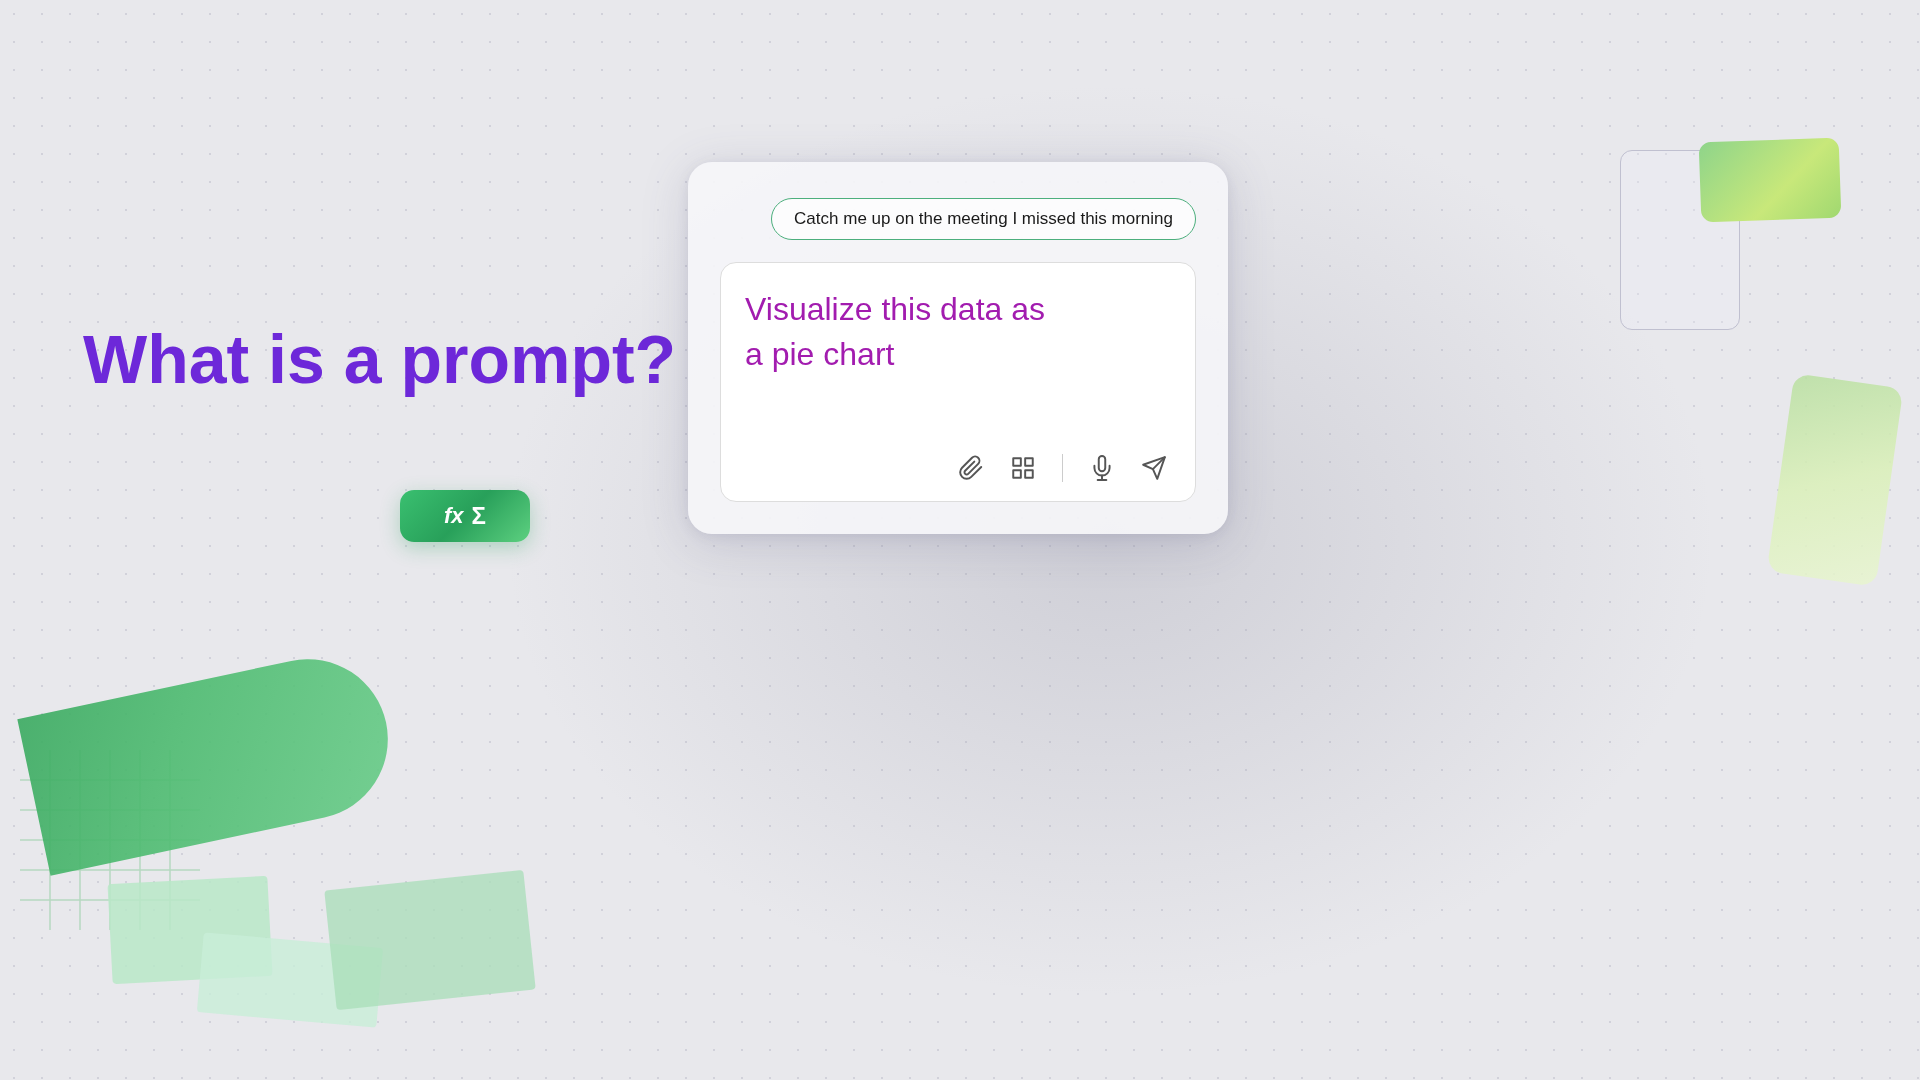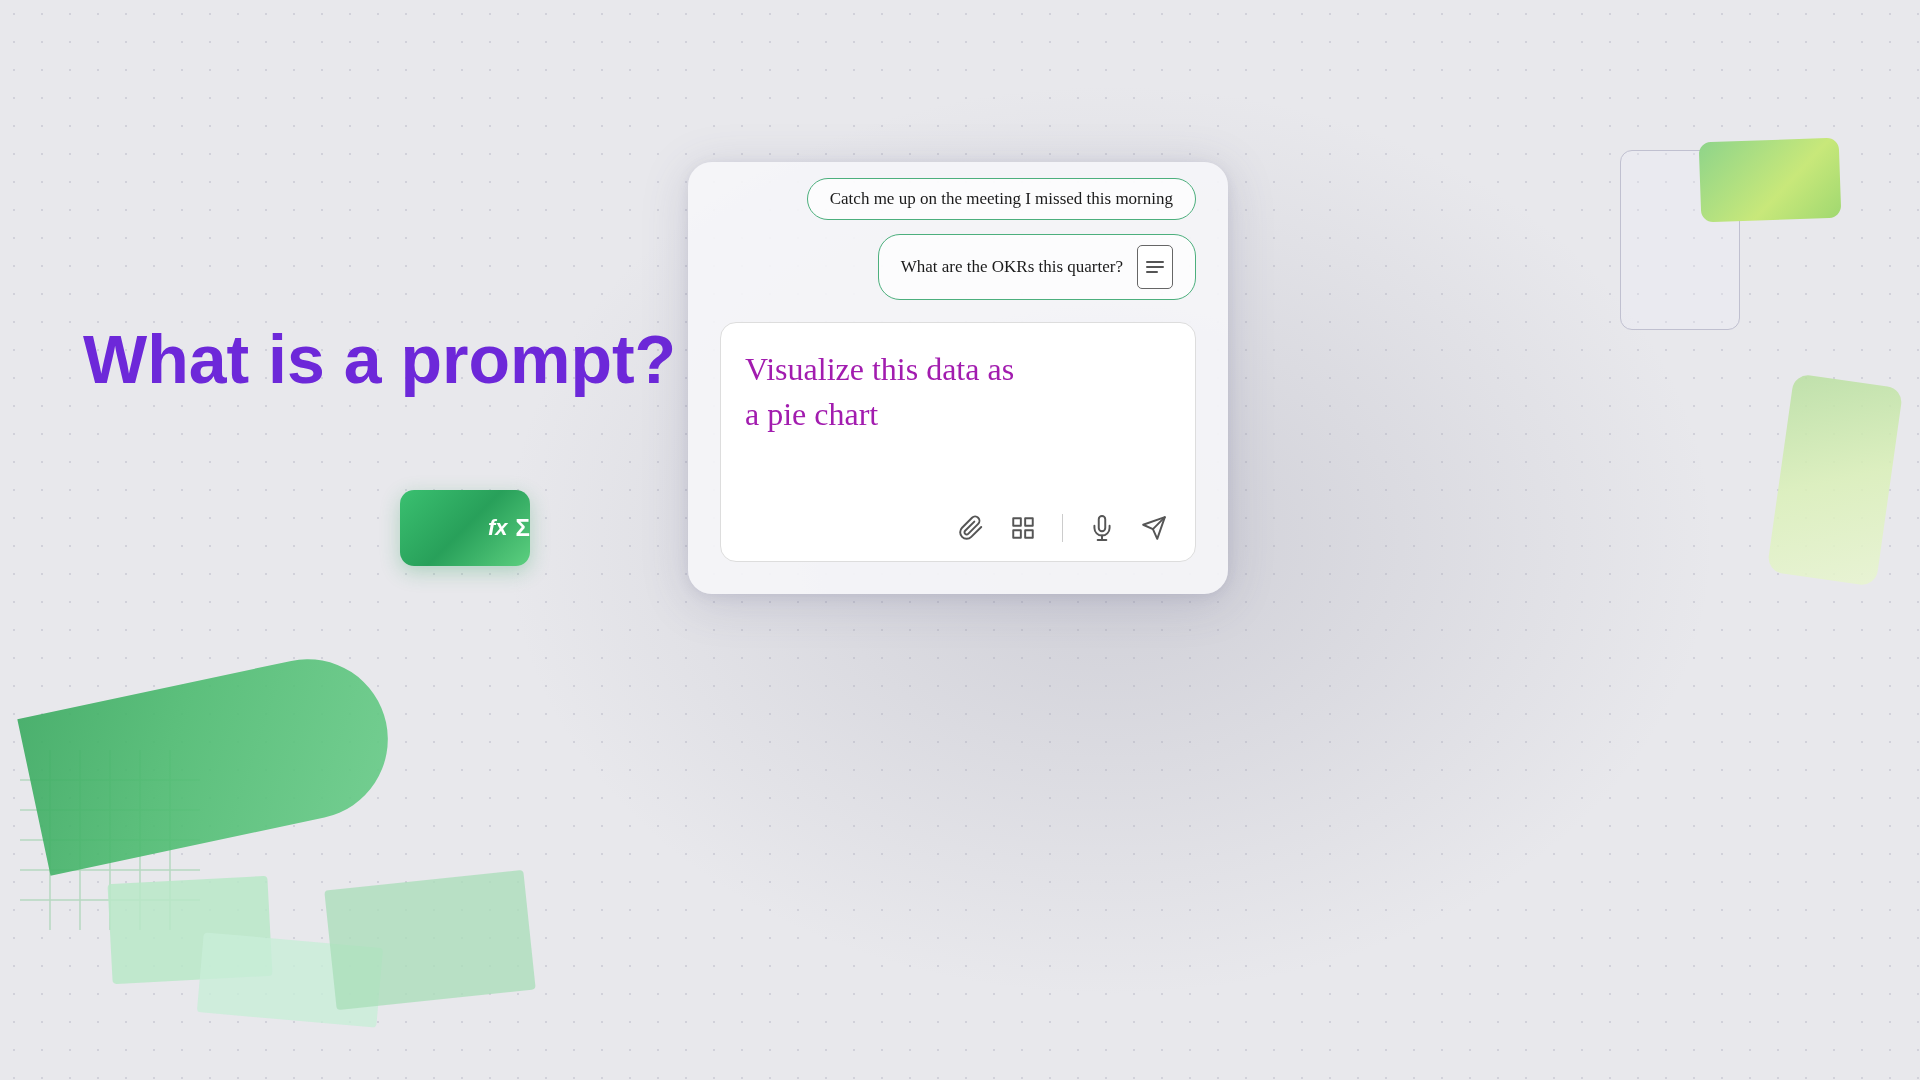--- a/index.html
+++ b/index.html
@@ -48,23 +48,22 @@
 
     
     .chat-panel {
       position: absolute;
       top: 162px;
       left: 688px;
       width: 540px;
       background: rgba(245,245,248,0.92);
       border-radius: 24px;
       box-shadow: 0 8px 48px rgba(80,80,120,0.18), 0 2px 12px rgba(80,80,120,0.10);
-      padding: 16px 32px 32px 32px;
+      padding: 36px 32px 32px 32px;
       z-index: 20;
-      font-family: Liberation Serif, serif;
     }
 
     .chat-bubbles {
       display: flex;
       flex-direction: column;
       gap: 14px;
       margin-bottom: 22px;
       align-items: flex-end;
     }
 
@@ -196,26 +195,26 @@
       transform: rotate(8deg);
       opacity: 0.85;
     }
 
     
     .deco-fx-card {
       position: absolute;
       top: 490px;
       left: 400px;
       width: 130px;
-      height: 76px;
+      height: 52px;
       background: linear-gradient(135deg, #3ac070 0%, #28a05a 50%, #5dd080 100%);
       border-radius: 14px;
       display: flex;
       align-items: center;
-      justify-content: flex-end;
+      justify-content: center;
       gap: 8px;
       z-index: 15;
       box-shadow: 0 6px 20px rgba(40,160,90,0.3);
     }
 
     .fx-text {
       color: #fff;
       font-style: italic;
       font-size: 22px;
       font-weight: 600;
@@ -355,30 +354,20 @@
 <div class="deco-outline-right"></div>
 
 <div class="chat-panel">
 
   <div class="chat-bubbles">
 
     <div class="chat-bubble">
       <span>Catch me up on the meeting I missed this morning</span>
     </div>
 
-    <div class="chat-bubble row2">
-      <span>What are the OKRs this quarter?</span>
-      <div class="bubble-icon">
-        <div class="bubble-icon-lines">
-          <div class="bubble-icon-line"></div>
-          <div class="bubble-icon-line"></div>
-          <div class="bubble-icon-line short"></div>
-        </div>
-      </div>
-    </div>
   </div>
 
   <div class="input-area">
     <div class="input-text">Visualize this data as<br>a pie chart</div>
     <div class="input-toolbar">
 
       <button class="toolbar-btn" title="Attach">
         <svg viewBox="0 0 24 24" fill="none" stroke="#555" stroke-width="1.8" stroke-linecap="round" stroke-linejoin="round">
           <path d="M21.44 11.05l-9.19 9.19a6 6 0 01-8.49-8.49l9.19-9.19a4 4 0 015.66 5.66l-9.2 9.19a2 2 0 01-2.83-2.83l8.49-8.48"></path>
         </svg>

